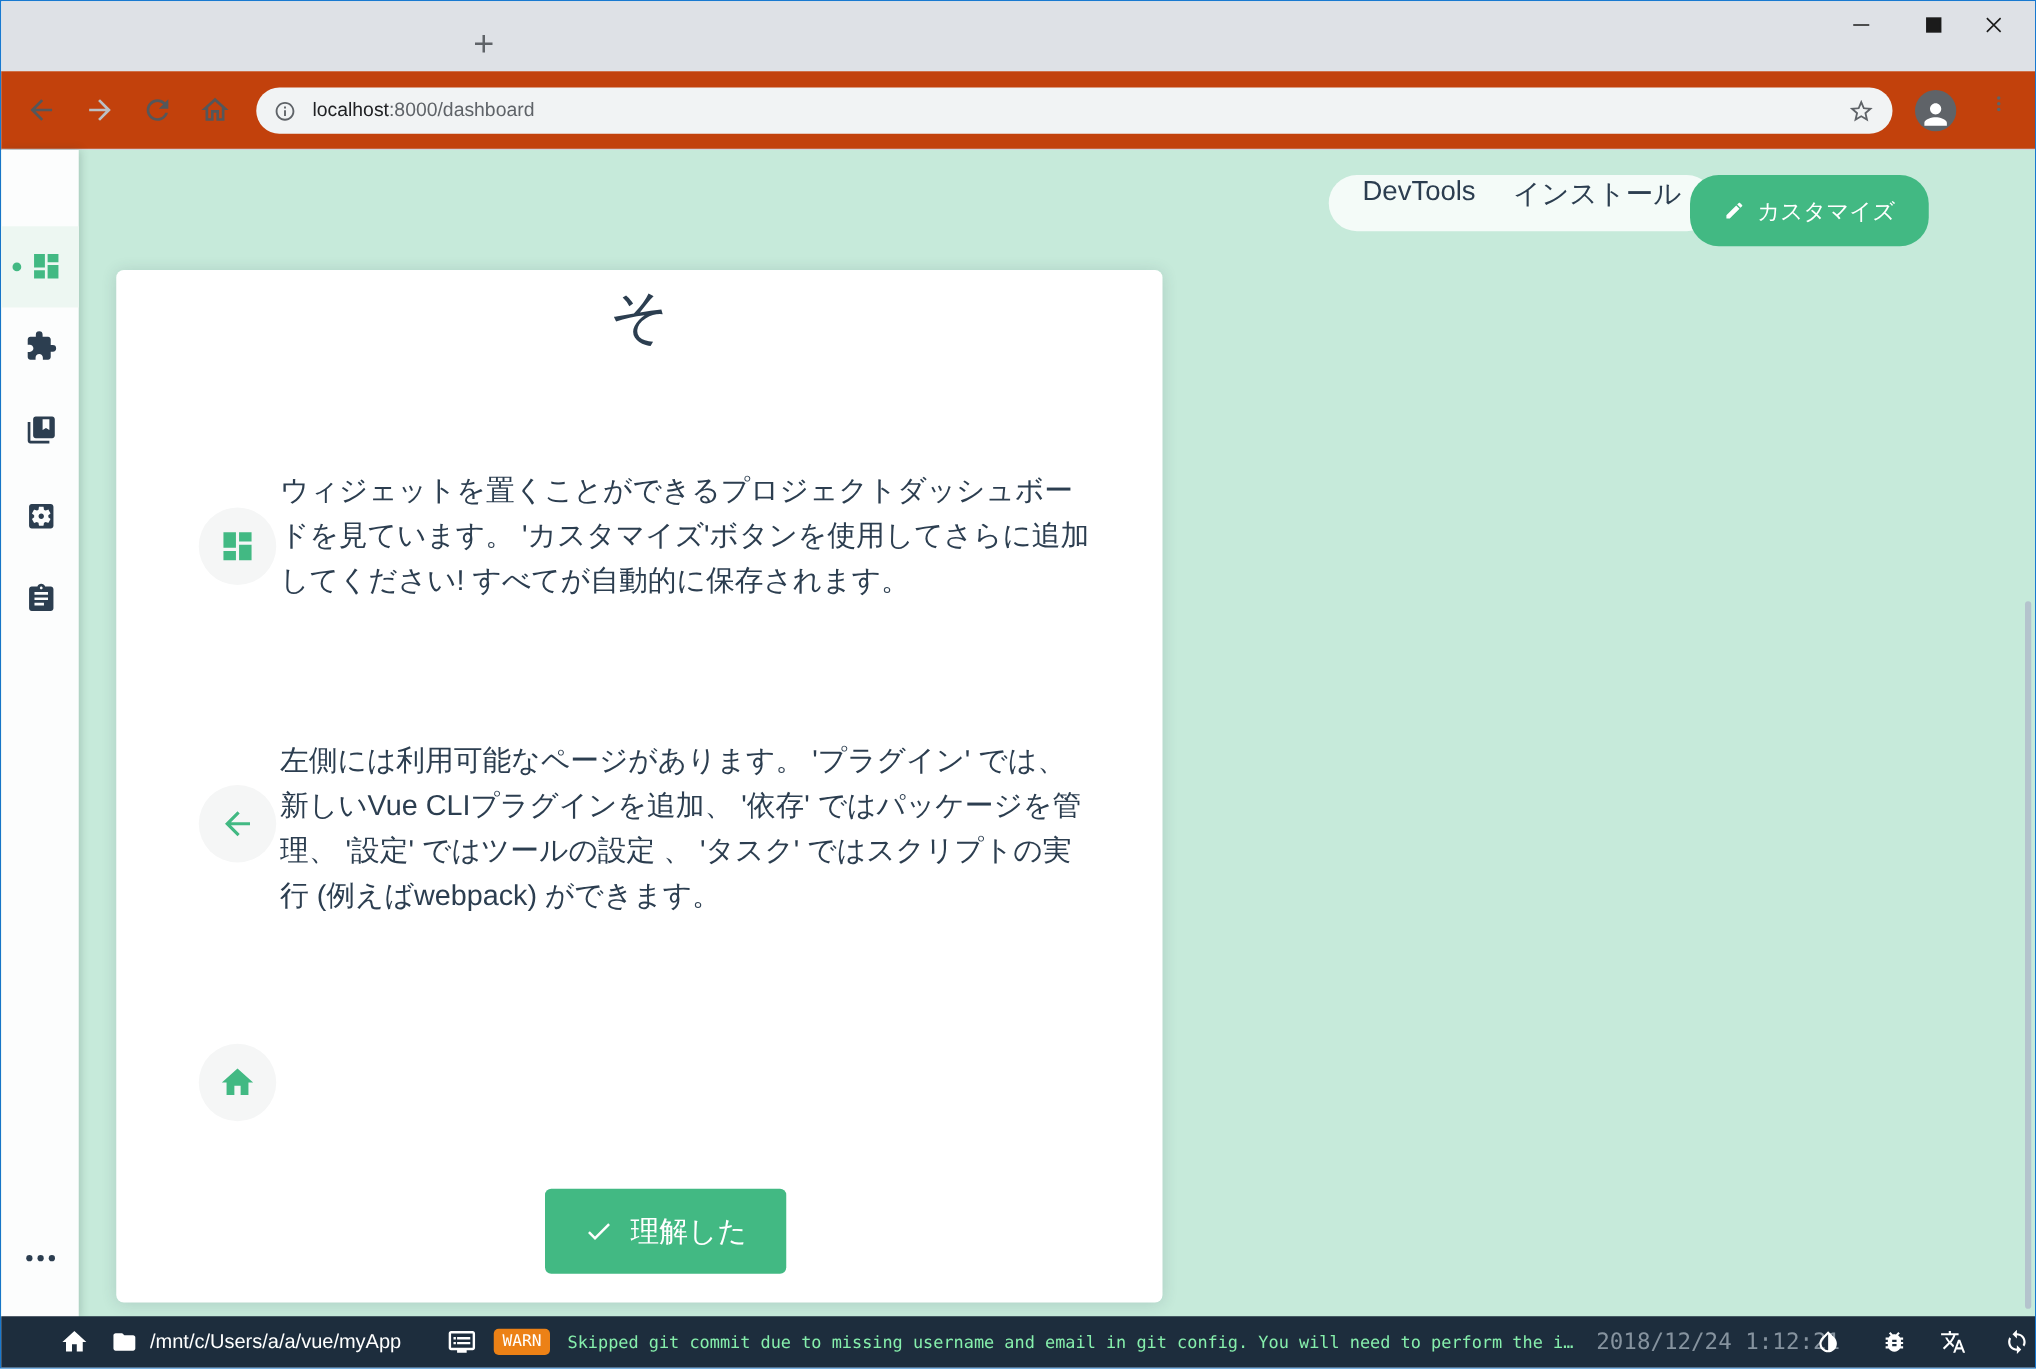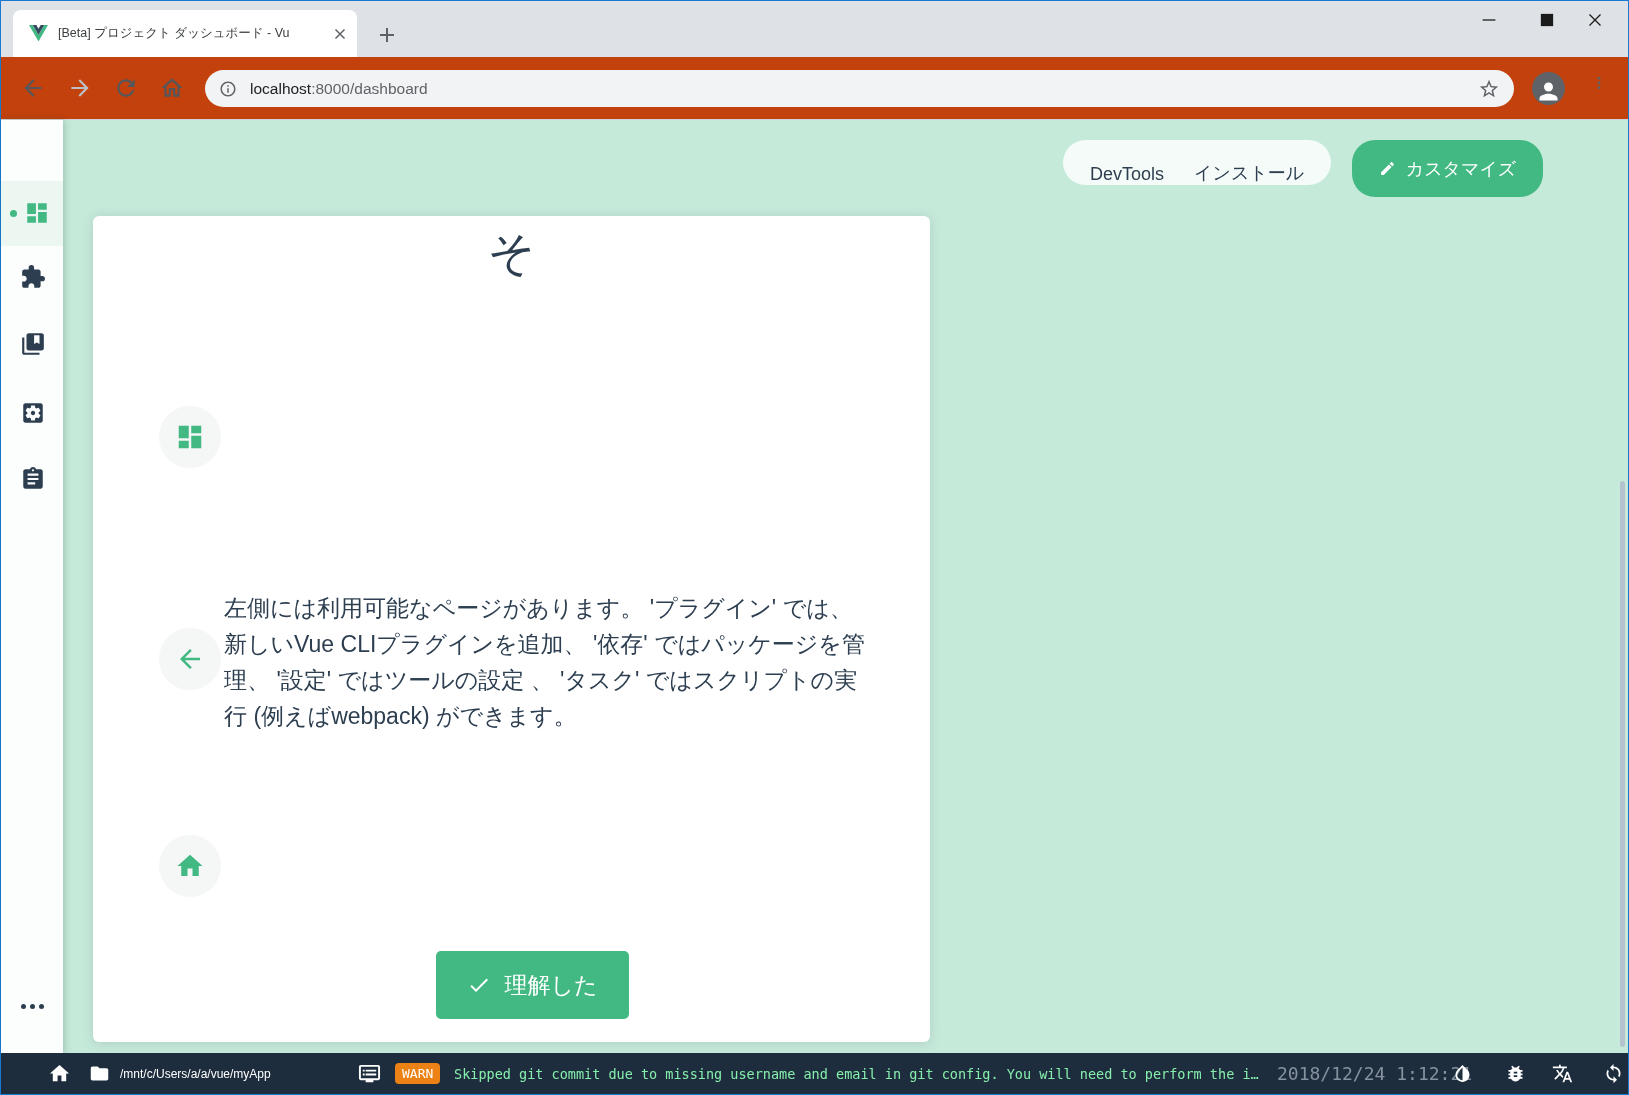--- a/index.html
+++ b/index.html
@@ -49,22 +49,22 @@
   .sb-dot { position:absolute; left:9px; top:90px; width:7px; height:7px; border-radius:50%; background:#42b983; }
   .sb-icon { position:absolute; width:26px; height:26px; color:#2c3e50; left:19px; }
   .sb-dashboard { top:80px; left:23px; color:#42b983; }
   .sb-plugins { top:144px; } .sb-deps { top:211px; } .sb-config { top:280px; } .sb-tasks { top:346px; }
   .sb-more { position:absolute; left:20px; top:884px; display:flex; gap:4px; }
   .sb-more i { width:5px; height:5px; border-radius:50%; background:#2c3e50; }
 
   .content { position:absolute; left:62px; top:0; right:0; bottom:0; overflow:hidden; }
   .page-title { position:absolute; left:28px; top:19px; margin:0; font-size:35px; font-weight:400; color:#2c3e50; }
   .suggest-pill { position:absolute; left:1000px; top:20px; height:45px; border-radius:23px;
-                  background:rgba(255,255,255,.8); display:flex; align-items:flex-end; padding:0 27px; gap:30px;
-                  font-size:18px; color:#2c3e50; }
+                  background:rgba(255,255,255,.8); display:flex; align-items:flex-start; padding:0 27px; gap:30px;
+                  font-size:22px; color:#2c3e50; }
   .suggest-pill span { cursor:default; }
   .customize-btn { position:absolute; left:1289px; top:20px; width:191px; height:57px; border-radius:23px;
                    background:#42b983; color:#fff; display:flex; align-items:center; justify-content:center;
                    gap:10px; font-size:18px; }
   .customize-btn svg { width:17px; height:17px; }
 
   .card { position:absolute; left:30px; top:96px; width:837px; height:826px; background:#fff;
           border-radius:6px; box-shadow:0 1px 12px rgba(44,62,80,.16); }
   .card-heading { position:absolute; top:6px; left:0; width:100%; text-align:center;
                   font-size:47px; font-weight:400; color:#2c3e50; }
@@ -82,55 +82,41 @@
 
   .scroll-thumb { position:absolute; right:3px; top:361px; width:5px; height:566px; border-radius:3px;
                   background:#b4c3cd; z-index:5; }
 
   
   .statusbar { position:absolute; left:0; bottom:0; right:0; height:41px; background:#1d2d3d; z-index:6; }
   .st-icon { position:absolute; color:#fff; }
   .st-home { left:47px; top:9px; width:23px; height:23px; }
   .st-folder { left:88px; top:10px; width:21px; height:21px; }
   .st-path { position:absolute; left:119px; top:0; height:41px; display:flex; align-items:center;
-             font-size:12px; color:#fff; white-space:nowrap; }
+             font-size:16px; color:#fff; white-space:nowrap; }
   .st-console { left:357px; top:9px; width:23px; height:23px; }
   .st-warn { position:absolute; left:394px; top:10px; height:21px; padding:0 7px; border-radius:4px;
              background:#ec8116; color:#fff; font-family:"DejaVu Sans Mono",monospace; font-size:13px;
              display:flex; align-items:center; }
   .st-msg { position:absolute; left:453px; top:0; height:41px; display:flex; align-items:center;
             font-family:"DejaVu Sans Mono",monospace; font-size:13.5px; color:#86efac;
             white-space:nowrap; max-width:815px; overflow:hidden; }
   .st-time { position:absolute; left:1276px; top:0; height:41px; display:flex; align-items:center;
              font-family:"DejaVu Sans Mono",monospace; font-size:18px; color:#86939f; white-space:nowrap; }
   .st-invert { left:1451px; top:10px; width:21px; height:21px; }
   .st-bug { left:1504px; top:10px; width:21px; height:21px; }
   .st-translate { left:1551px; top:10px; width:21px; height:21px; }
   .st-sync { left:1602px; top:10px; width:21px; height:21px; }
 </style>
 </head>
 <body>
 
 <div class="window">
 
   <div class="tabstrip">
-    <div class="tab">
-      <span class="favicon">
-        <svg viewBox="0 0 261.76 226.69">
-          <path fill="#41b883" d="M0 0l130.88 226.69L261.76 0h-52.35L130.88 136.01 52.35 0H0z"></path>
-          <path fill="#34495e" d="M52.35 0l78.53 136.01L209.41 0h-48.34l-30.19 52.3L100.45 0H52.35z"></path>
-        </svg>
-      </span>
-      <span class="tab-title">[Beta] プロジェクト ダッシュボード - Vu</span>
-      <span class="tab-close">
-        <svg viewBox="0 0 24 24" fill="none" stroke="currentColor" stroke-width="2">
-            <path d="M6 6l12 12M18 6L6 18"></path>
-          </svg>
-      </span>
-    </div>
     <span class="newtab">
       <svg viewBox="0 0 24 24" fill="none" stroke="currentColor" stroke-width="2">
           <path d="M12 5v14M5 12h14"></path>
         </svg>
     </span>
     <span class="winctl win-min">
       <svg viewBox="0 0 24 24" fill="none" stroke="currentColor" stroke-width="1.4">
           <path d="M5 12h14"></path>
         </svg>
     </span>
@@ -246,20 +232,21 @@
       </div>
 
       <div class="card">
         <div class="card-heading">そ</div>
 
         <span class="tip-circle tip1-c">
           <svg viewBox="0 0 24 24">
               <path d="M3 13h8V3H3v10zm0 8h8v-6H3v6zm10 0h8V11h-8v10zm0-18v6h8V3h-8z"></path>
             </svg>
         </span>
+        <div class="tip-text tip1-t">ウィジェットを置くことができるプロジェクトダッシュボードを見ています。 'カスタマイズ'ボタンを使用してさらに追加してください! すべてが自動的に保存されます。</div>
 
         <span class="tip-circle tip2-c">
           <svg viewBox="0 0 24 24">
               <path d="M20 11H7.83l5.59-5.59L12 4l-8 8 8 8 1.41-1.41L7.83 13H20v-2z"></path>
             </svg>
         </span>
         <div class="tip-text tip2-t">左側には利用可能なページがあります。 'プラグイン' では、新しいVue CLIプラグインを追加、 '依存' ではパッケージを管理、 '設定' ではツールの設定 、 'タスク' ではスクリプトの実行 (例えばwebpack) ができます。</div>
 
         <span class="tip-circle tip3-c">
           <svg viewBox="0 0 24 24">

